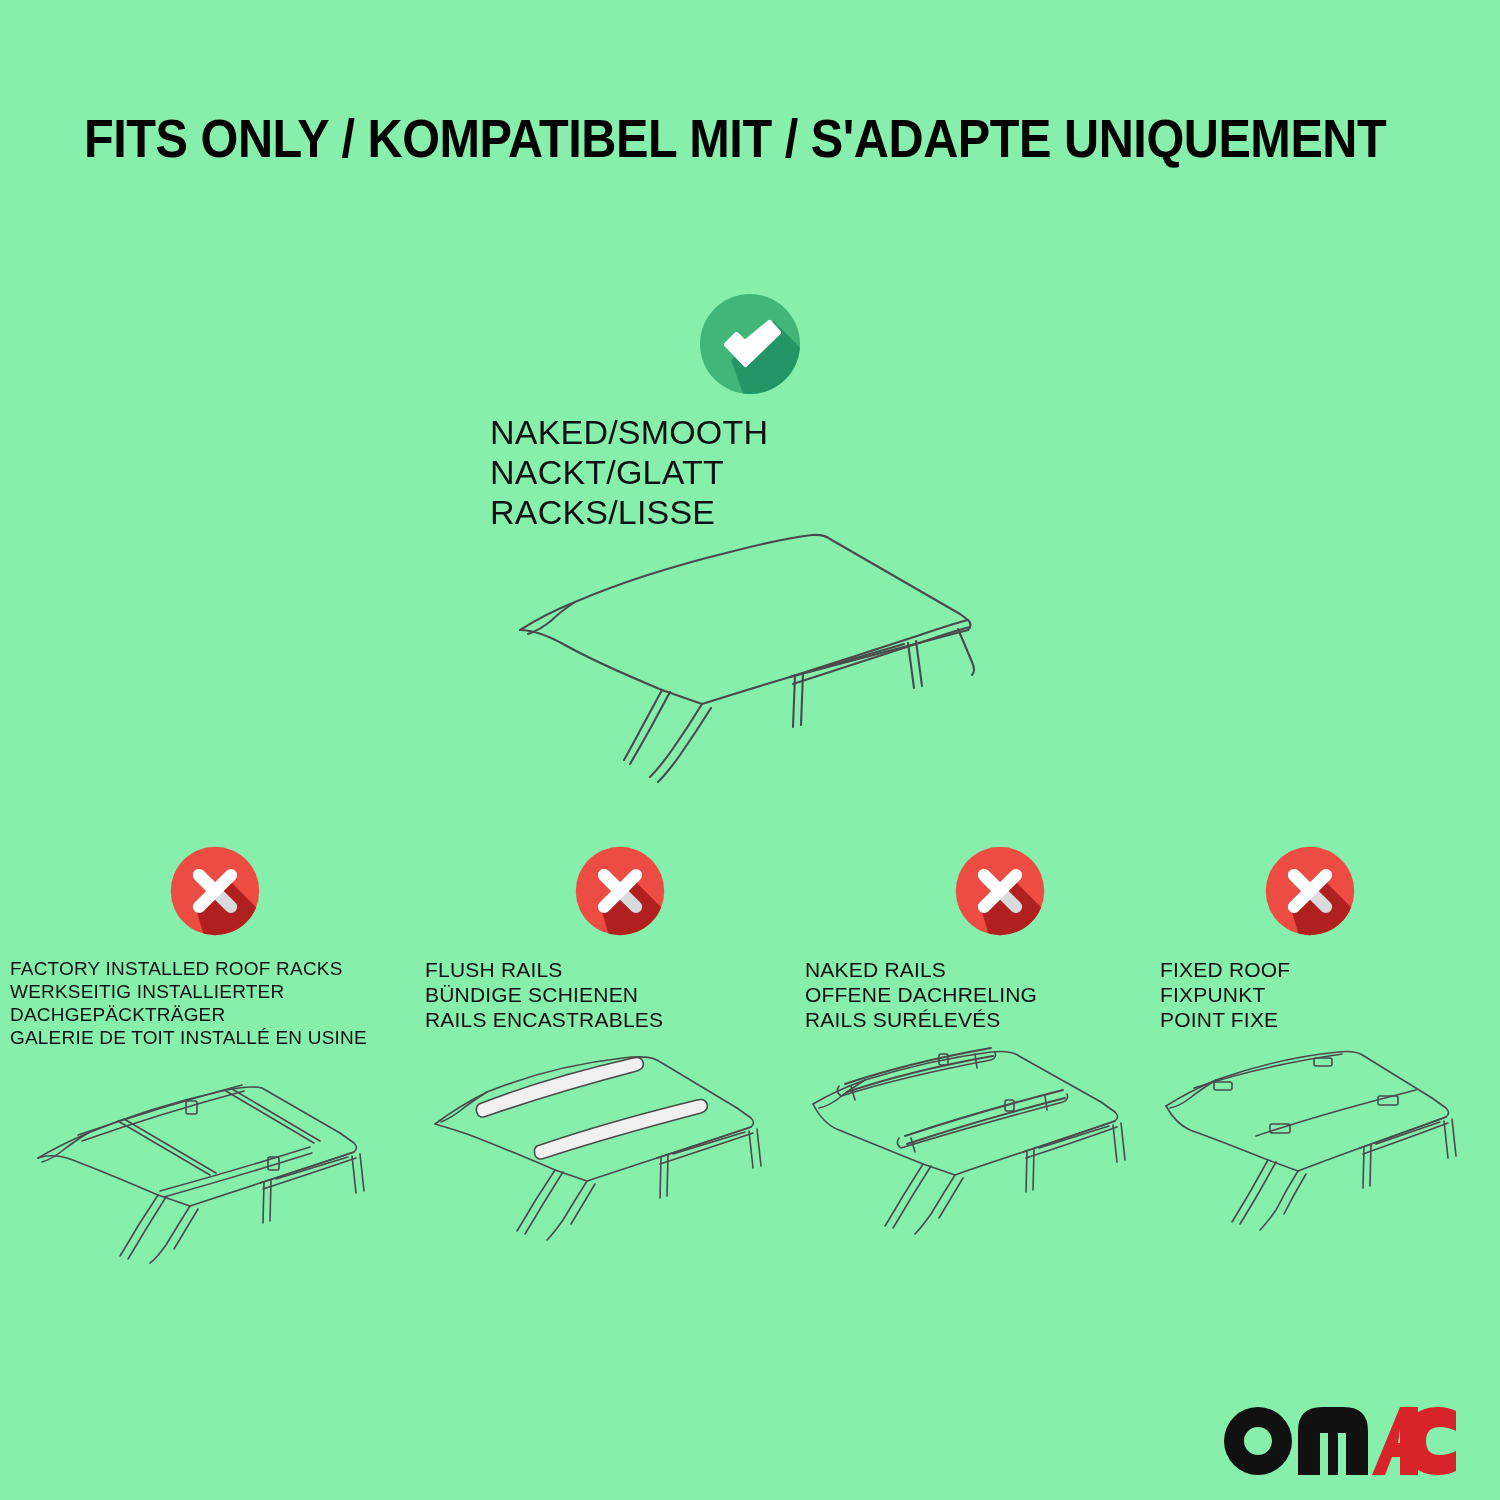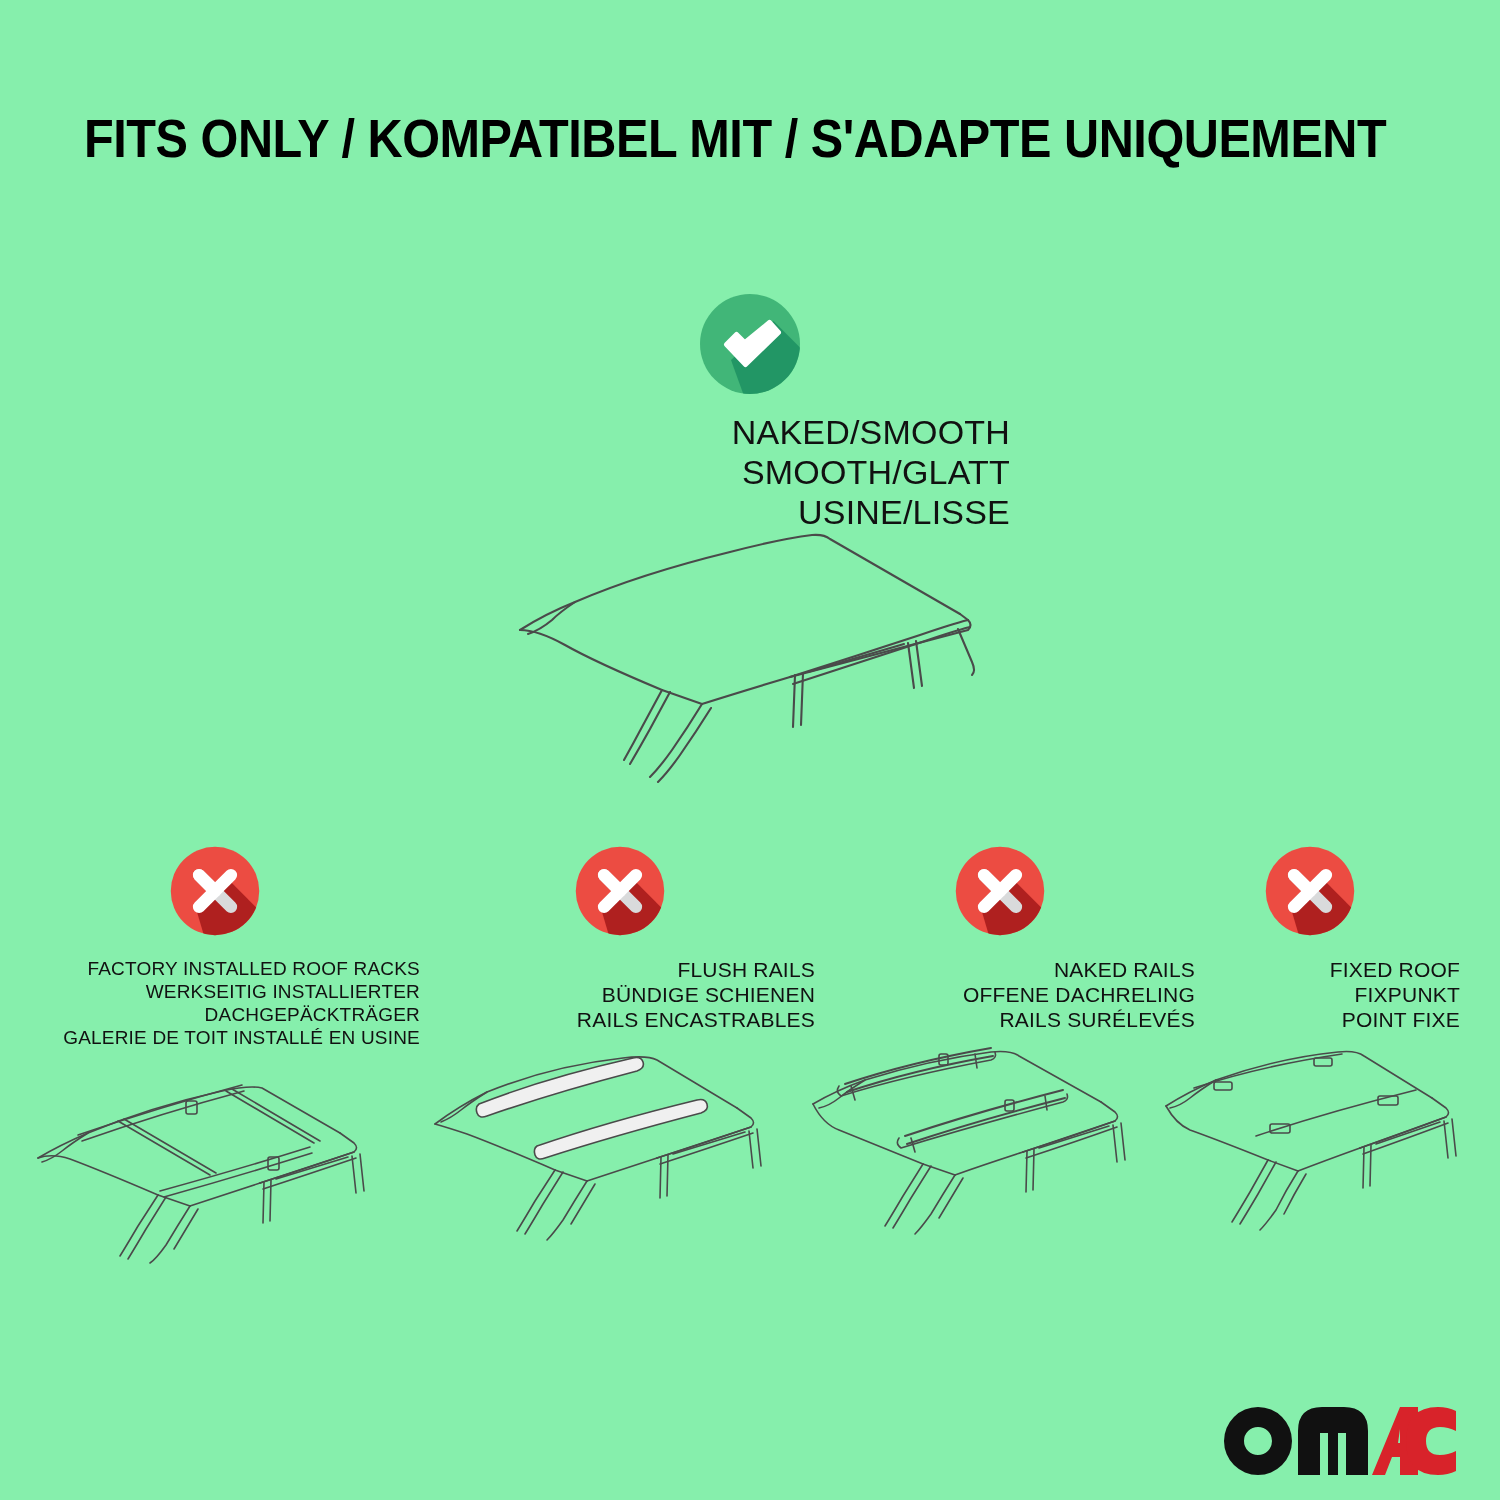--- a/index.html
+++ b/index.html
@@ -31,21 +31,21 @@
     font-weight: 700;
     letter-spacing: -0.5px;
     color: #000000;
     transform: scaleX(0.90);
     transform-origin: left center;
     white-space: nowrap;
   }
 
   
   .label-block {
-    text-align: right;
+    text-align: left;
     font-weight: 300;
     color: #111111;
     letter-spacing: 0.2px;
   }
   .label-block .line { display: block; white-space: nowrap; }
 
   
   .hero {
     position: absolute;
     left: 490px;
@@ -133,22 +133,22 @@
         <circle cx="52" cy="52" r="50" fill="#41b678"></circle>
         <g clip-path="url(#clipGreen)">
           <path d="M75.5 29 L104 57.5 L104 104 L46 104 L33 68 Z" fill="#1d9161" opacity="0.85"></path>
         </g>
         <path d="M28.5 52.5 L38.5 42.5 L46.8 50.8 L71.5 30.5 L80.5 40.5 L47.5 72.5 Z" fill="#ffffff" stroke="#ffffff" stroke-width="5" stroke-linejoin="round"></path>
       </svg>
     </div>
 
     <div class="label-block hero-label">
       <span class="line">NAKED/SMOOTH</span>
-      <span class="line">SMOOTH/GLATT</span>
-      <span class="line">USINE/LISSE</span>
+      <span class="line">NACKT/GLATT</span>
+      <span class="line">RACKS/LISSE</span>
     </div>
 
     <div class="hero-art">
       <svg width="520" height="280" viewBox="0 0 520 280">
         <g fill="none" stroke="#4a4a4a" stroke-width="2.1" stroke-linecap="round" stroke-linejoin="round">
 
           <path d="M30 108 Q55 92 85 80 Q150 52 240 30 Q290 17 322 13 Q334 12 340 17 L470 92"></path>
           <path d="M470 92 L478 98 Q483 103 478 108 L300 155"></path>
           <path d="M300 155 Q250 170 212 182"></path>
           <path d="M212 182 L172 168"></path>

